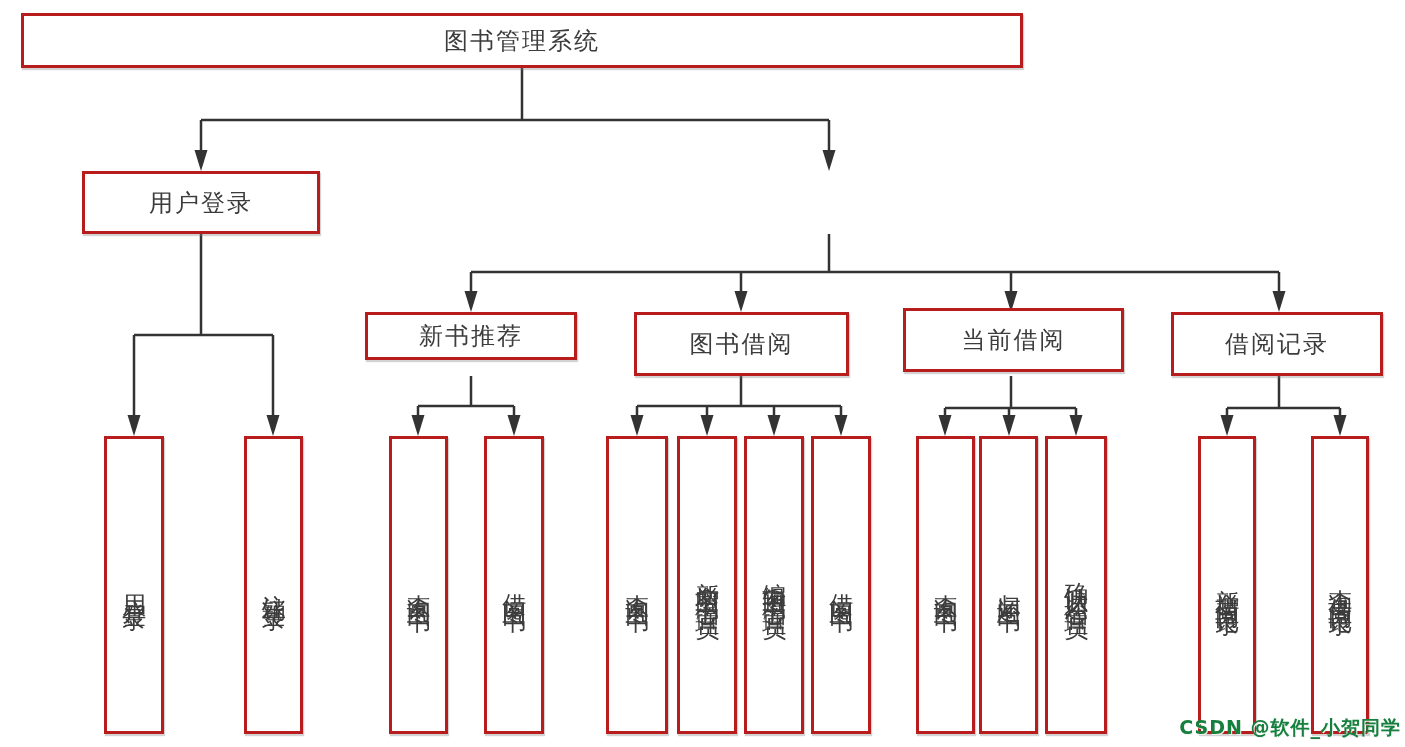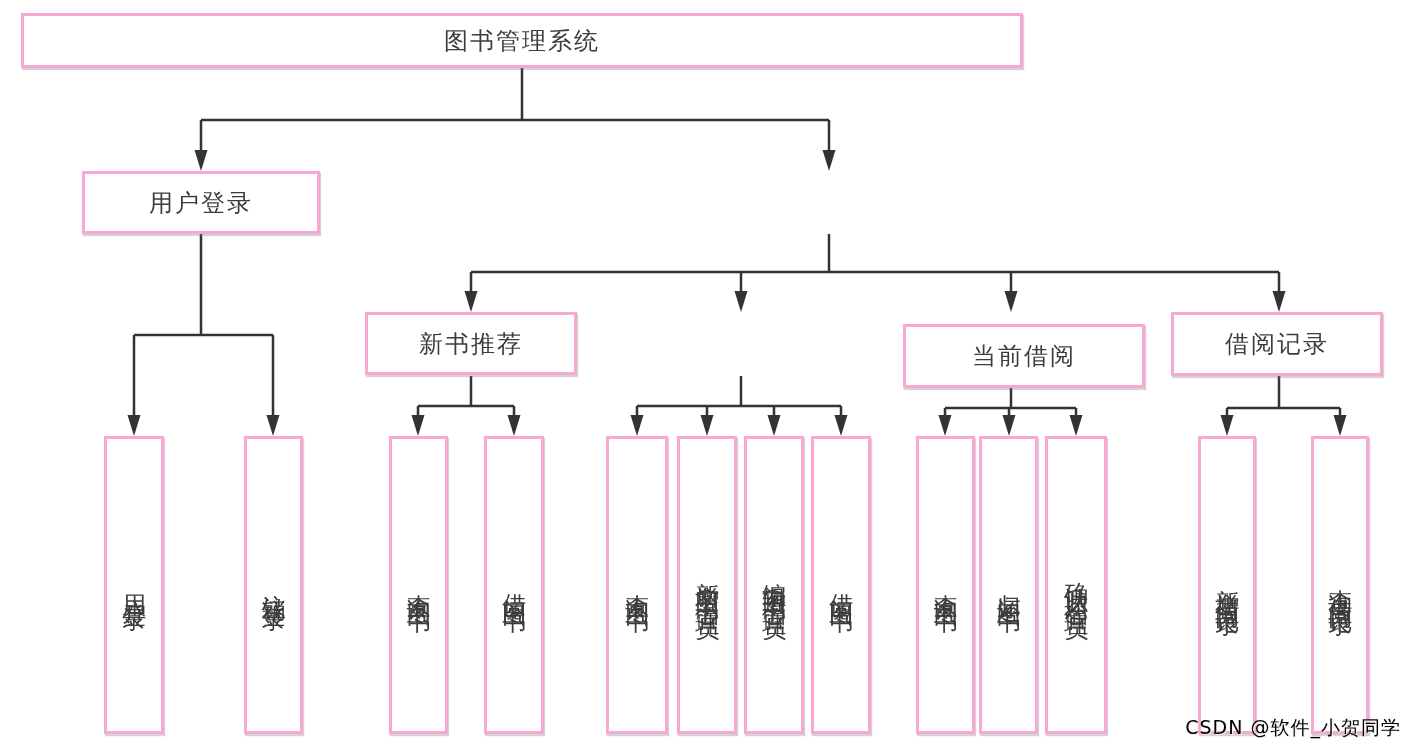--- a/index.html
+++ b/index.html
@@ -8,40 +8,40 @@
     width:1405px;height:747px;
     background:#ffffff;
     font-family:"DejaVu Sans",sans-serif;
     overflow:hidden;
   }
   svg.connectors{position:absolute;left:0;top:0;z-index:1;}
   .node{
     position:absolute;
     box-sizing:border-box;
     background:#ffffff;
-    border:3px solid #f9a8d4;
+    border:3px solid #b91c1c;
     display:flex;align-items:center;justify-content:center;
     box-shadow:1px 2px 1px rgba(130,130,130,0.35);
     z-index:2;
   }
   .hnode .lbl{
     font-size:24px;color:#3c3c3c;letter-spacing:2px;white-space:nowrap;
   }
   .vnode .lbl{
     writing-mode:vertical-rl;
     text-orientation:mixed;
     font-size:24px;color:#3c3c3c;
     letter-spacing:5px;line-height:1.1;
   }
   .watermark{
     position:absolute;right:4px;bottom:6px;
     font-size:19px;letter-spacing:1px;
-    color:#000000;
+    color:#15803d;
     text-shadow:1px 1px 0 #f2f2f2;
-    z-index:3;white-space:nowrap;
+    z-index:3;white-space:nowrap;font-weight:bold;
   }
 </style>
 </head>
 <body>
 
 <div class="stage">
 
   <svg class="connectors" width="1405" height="747" viewBox="0 0 1405 747" aria-hidden="true">
     <path fill="none" stroke="#333333" stroke-width="2.5" d="
       M522,68 V120
@@ -101,24 +101,27 @@
   </svg>
 
   <div class="node hnode" style="left:21px;top:13px;width:1002px;height:55px">
     <span class="lbl">图书管理系统</span>
   </div>
 
   <div class="node hnode" style="left:82px;top:171px;width:238px;height:63px">
     <span class="lbl">用户登录</span>
   </div>
 
-  <div class="node hnode" style="left:365px;top:312px;width:212px;height:63px">
+  <div class="node hnode" style="left:365px;top:312px;width:212px;height:48px">
     <span class="lbl">新书推荐</span>
   </div>
-  <div class="node hnode" style="left:903px;top:324px;width:242px;height:64px">
+  <div class="node hnode" style="left:634px;top:312px;width:215px;height:64px">
+    <span class="lbl">图书借阅</span>
+  </div>
+  <div class="node hnode" style="left:903px;top:308px;width:221px;height:64px">
     <span class="lbl">当前借阅</span>
   </div>
   <div class="node hnode" style="left:1171px;top:312px;width:212px;height:64px">
     <span class="lbl">借阅记录</span>
   </div>
 
   <div class="node vnode" style="left:104px;top:436px;width:60px;height:298px">
     <span class="lbl">用户登录</span>
   </div>
   <div class="node vnode" style="left:244px;top:436px;width:59px;height:298px">

